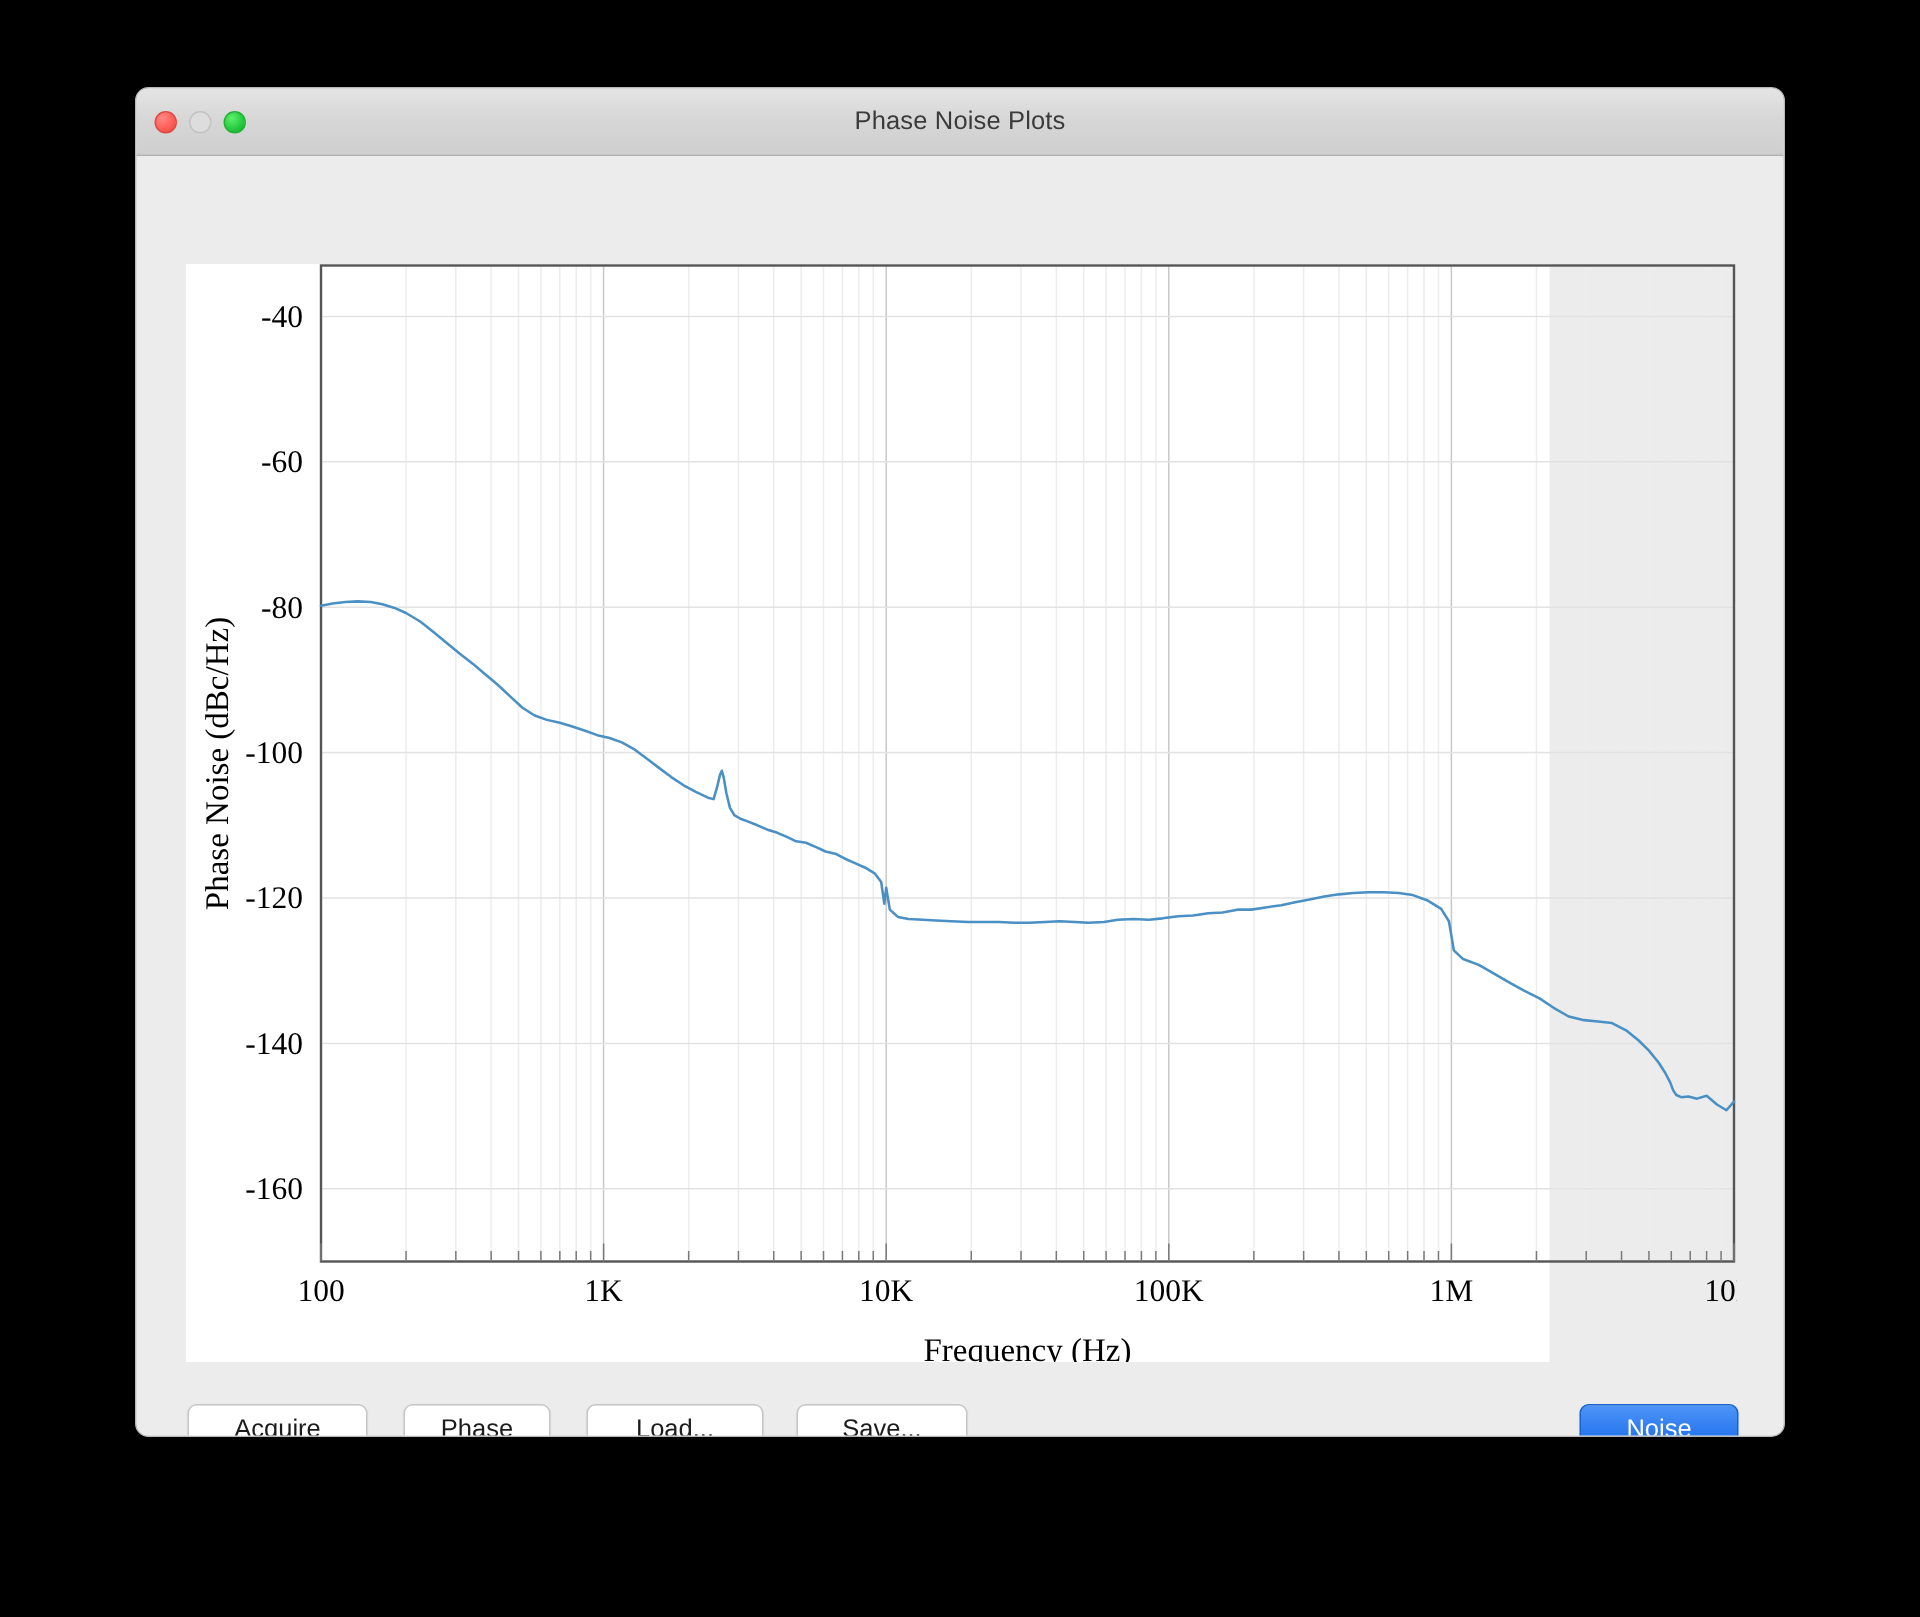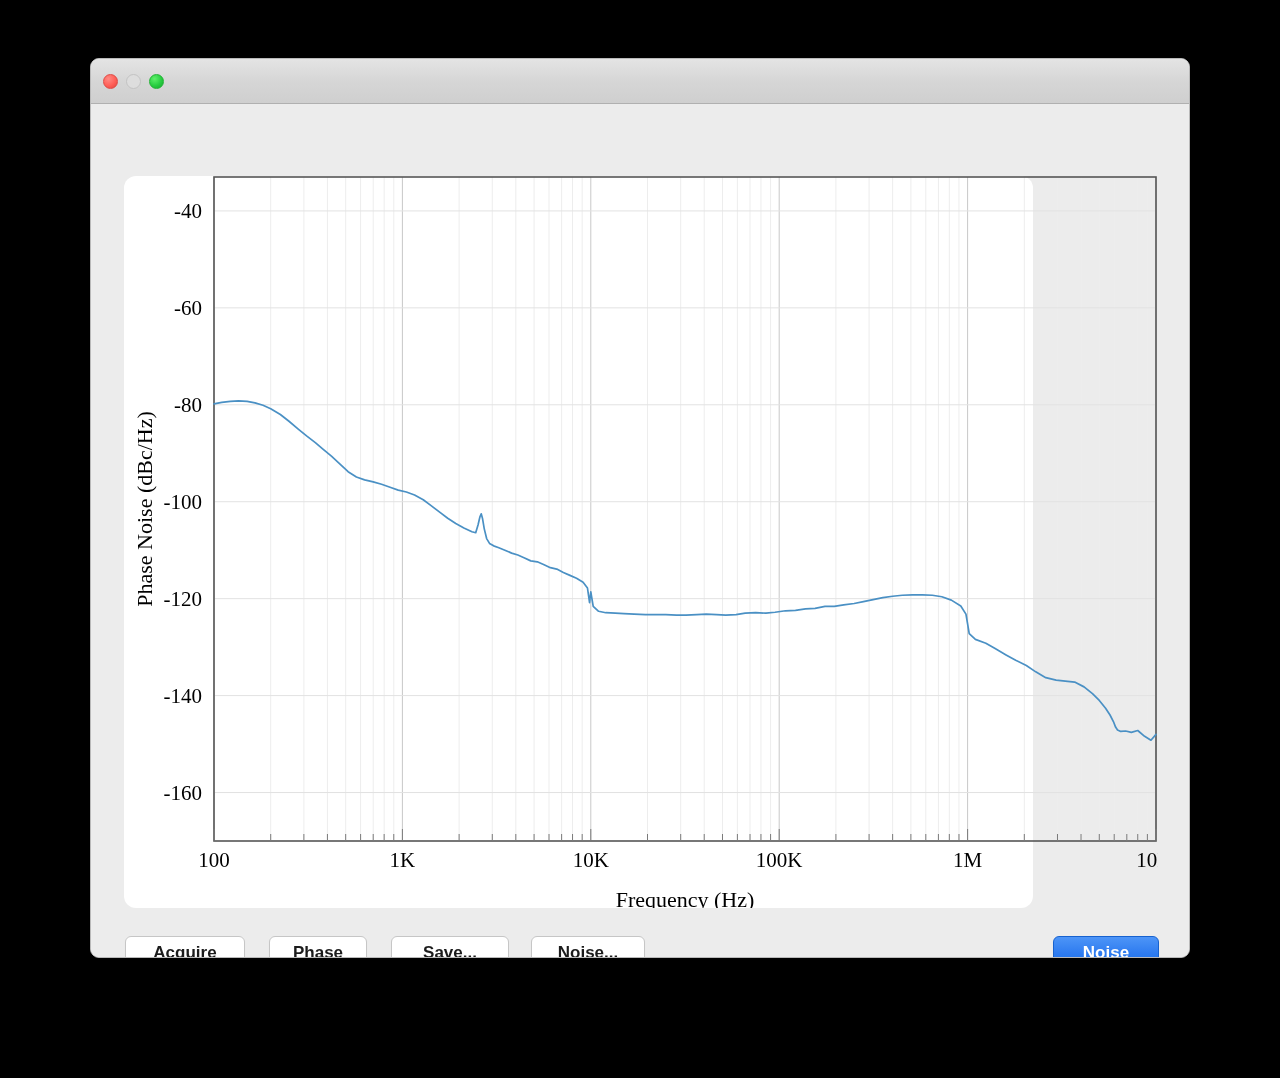--- a/index.html
+++ b/index.html
@@ -91,21 +91,20 @@
   }
 
   
   .plot-canvas {
     position: absolute;
     left: 33px;
     top: 72px;
     width: 909px;
     height: 732px;
     background: #ffffff;
-    border-radius: 12px;
   }
 
   .plot-svg {
     display: block;
     width: 1034px;
     height: 732px;
   }
 
   
   .button-row {
@@ -126,21 +125,20 @@
     box-shadow: 0 1px 1px rgba(0,0,0,0.07);
     font-size: 17px;
     color: #1c1c1c;
     font-family: "Liberation Sans", sans-serif;
     display: flex;
     align-items: center;
     justify-content: center;
     box-sizing: border-box;
     padding: 0 14px;
     cursor: default;
-    font-weight: bold;
   }
 
   .btn.primary {
     background: linear-gradient(to bottom, #4d95f7 0%, #2f7cf0 50%, #166de9 100%);
     border: 1px solid #1762cf;
     color: #ffffff;
   }
 
   #btn-acquire { left: 34px;  width: 120px; }
   #btn-clear   { left: 178px; width: 98px;  }
@@ -162,20 +160,21 @@
 <div id="root">
 
   <div class="window">
 
     <div class="titlebar">
       <div class="traffic">
         <span class="light red"></span>
         <span class="light yellow"></span>
         <span class="light green"></span>
       </div>
+      <div class="window-title">Phase Noise Plots</div>
     </div>
 
     <div class="window-body">
 
       <div class="plot-canvas">
         <svg class="plot-svg" viewBox="0 0 1034 732" preserveAspectRatio="none">
           <g id="grid-minor">
               <line x1="146.71405118309406" y1="1" x2="146.71405118309406" y2="665" stroke="#ededed" stroke-width="1"></line>
               <line x1="179.8896443891844" y1="1" x2="179.8896443891844" y2="665" stroke="#ededed" stroke-width="1"></line>
               <line x1="203.4281023661881" y1="1" x2="203.4281023661881" y2="665" stroke="#ededed" stroke-width="1"></line>
@@ -304,20 +303,20 @@
           <g id="axis-titles">
               <text x="561" y="731" text-anchor="middle" class="axis-text axis-title">Frequency (Hz)</text>
               <text x="28" y="333" text-anchor="middle" transform="rotate(-90 28 333)" class="axis-text axis-title">Phase Noise (dBc/Hz)</text>
             </g>
         </svg>
       </div>
 
       <div class="button-row">
         <div class="btn" id="btn-acquire">Acquire</div>
         <div class="btn" id="btn-clear">Phase</div>
-        <div class="btn" id="btn-load">Save...</div>
-        <div class="btn" id="btn-save">Noise...</div>
+        <div class="btn" id="btn-load">Load...</div>
+        <div class="btn" id="btn-save">Save...</div>
         <div class="btn primary" id="btn-close">Noise</div>
       </div>
 
     </div>
   </div>
 </div>
 
 </body></html>

